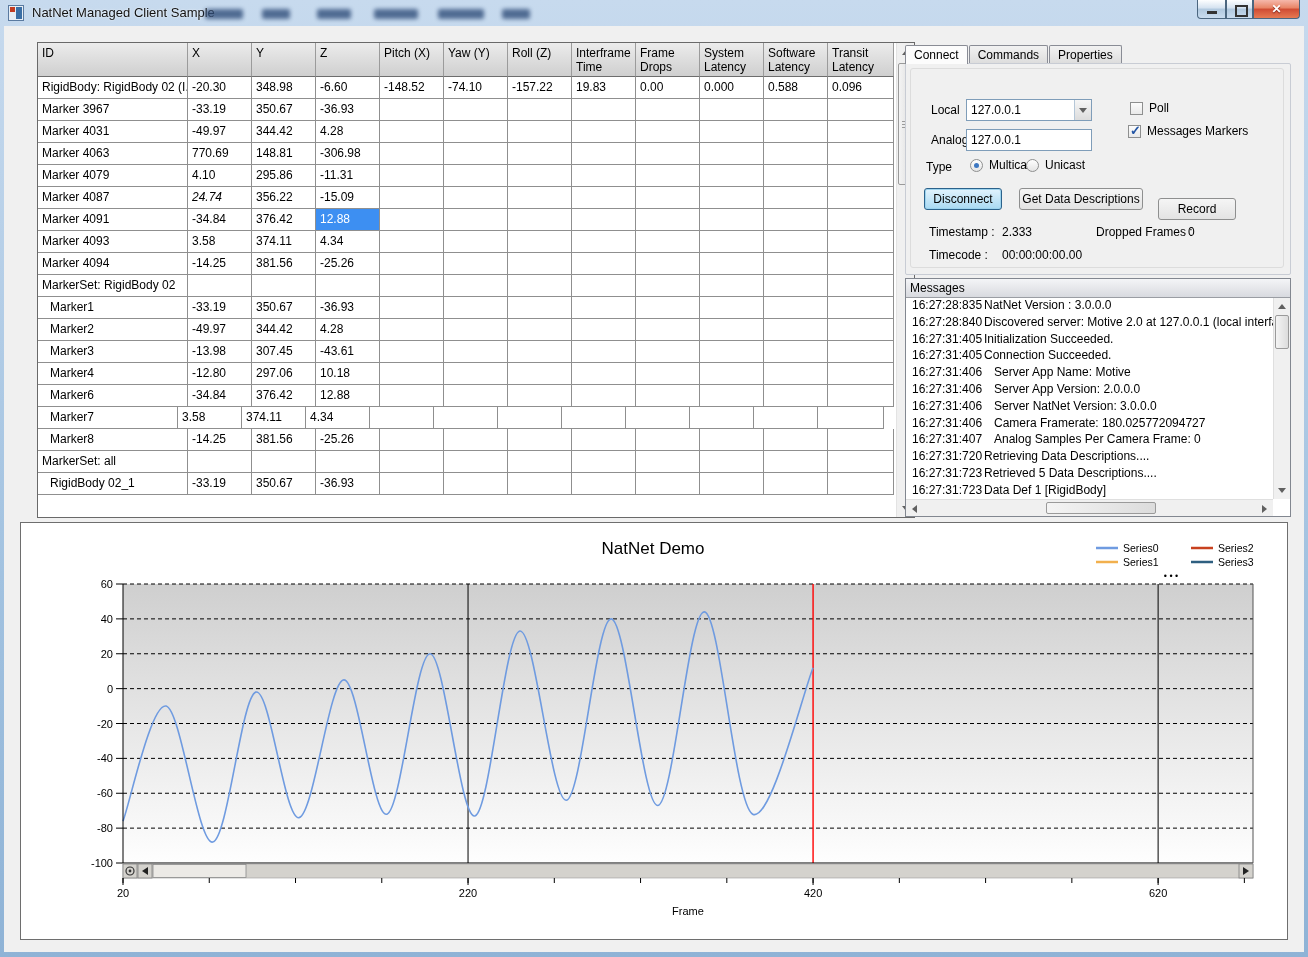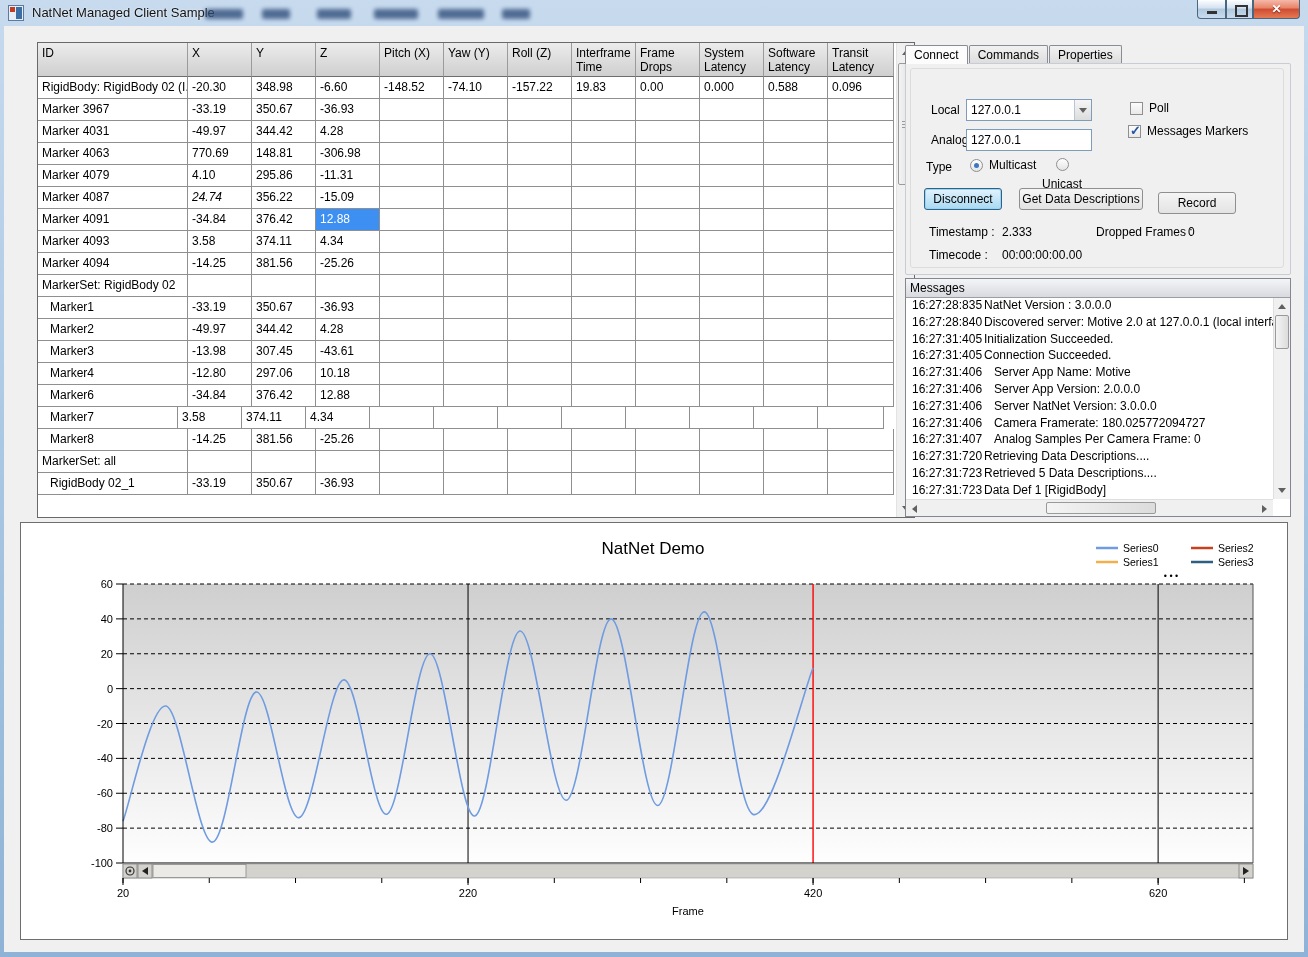--- a/index.html
+++ b/index.html
@@ -418,27 +418,27 @@
           <span class="box"></span>
           <span>Messages Markers</span>
         </div>
         <div class="lbl" style="left:25px;top:69px;">Analog</div>
         <input class="txt" style="left: 60px; top: 65px; width: 126px;" readonly="" value="127.0.0.1">
         <div class="lbl" style="left:20px;top:96px;">Type</div>
         <div class="radio selected" style="left:64px;top:94px;">
           <span class="dot"></span>
           <span>Multicast</span>
         </div>
-        <div class="radio" style="left:136px;top:94px;flex-direction:column;">
+        <div class="radio" style="left:120px;top:94px;">
           <span class="dot"></span>
           <span>Unicast</span>
         </div>
         <div class="btn focused" style="left:18px;top:124px;width:78px;">Disconnect</div>
         <div class="btn" style="left:113px;top:124px;width:124px;">Get Data Descriptions</div>
-        <div class="btn" style="left:252px;top:128px;width:78px;">Record</div>
+        <div class="btn" style="left:252px;top:134px;width:78px;">Record</div>
 
         <div class="lbl" style="left:23px;top:161px;">Timestamp :</div>
         <div class="lbl" style="left:96px;top:161px;">2.333</div>
         <div class="lbl" style="left:190px;top:161px;">Dropped Frames :</div>
         <div class="lbl" style="left:282px;top:161px;">0</div>
         <div class="lbl" style="left:23px;top:184px;">Timecode :</div>
         <div class="lbl" style="left:96px;top:184px;">00:00:00:00.00</div>
       </div>
     </div>
 

